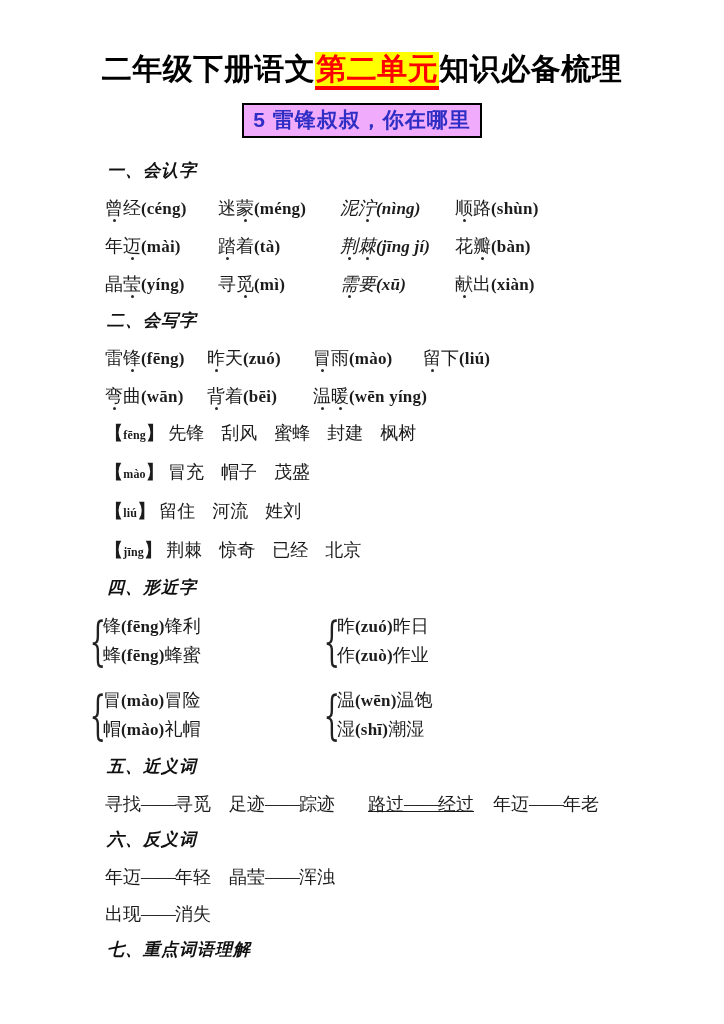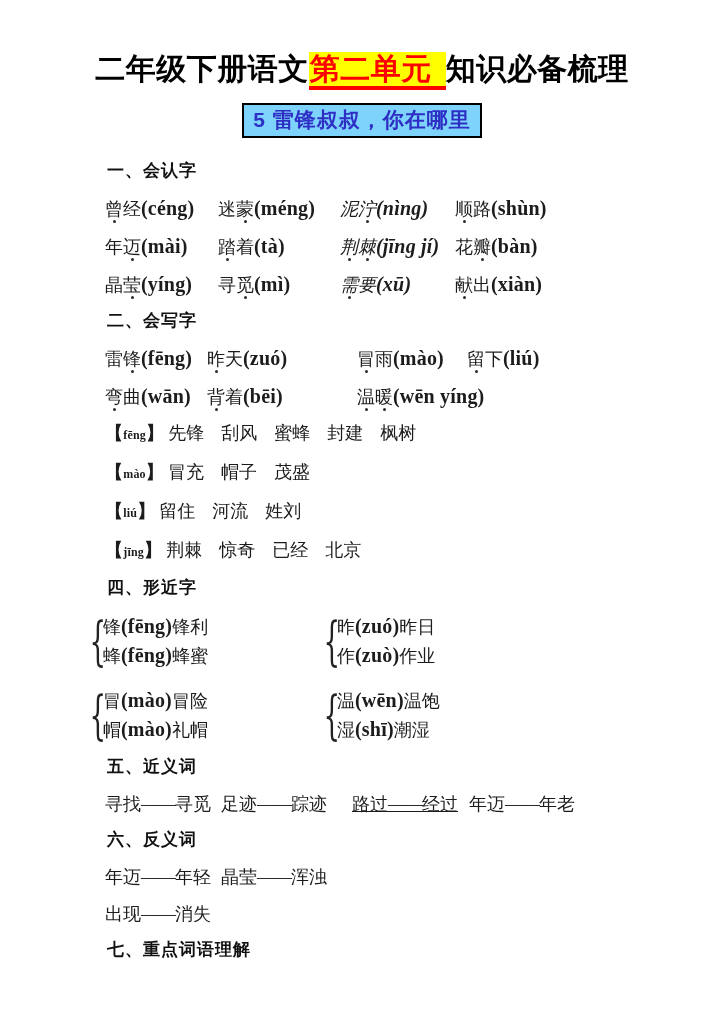--- a/index.html
+++ b/index.html
@@ -19,65 +19,66 @@
     font-weight:bold;
     font-size:30px;
     line-height:38px;
     color:#000;
     letter-spacing:0.5px;
   }
   .title .hl{
     background:#ffff00;
     color:#ff0000;
     border-bottom:4px solid #ff0000;
-    padding:0 14px 1px 1px;
+    padding:0 1px 1px 1px;
   }
 
   
   .lesson-wrap{text-align:center;margin-top:15px;}
   .lesson{
     display:inline-block;
     font-family:"Liberation Sans","DejaVu Sans",sans-serif;
     font-weight:bold;
     font-size:21px;
     line-height:26px;
     color:#2e2ec4;
-    background:#7dd3fc;
+    background:#f0abfc;
     border:2px solid #000;
     padding:2px 9px 3px 9px;
     letter-spacing:1px;
   }
 
   
   .content{margin:22px 60px 0 105px;}
 
   .sec-h{
     font-family:"Liberation Sans","DejaVu Sans",sans-serif;
     font-weight:bold;
     font-size:17px;
     line-height:22px;
     color:#111;
     margin:12px 0 13px 2px;
     letter-spacing:1px;
+    font-style:italic;
   }
   .sec-h:first-child{margin-top:0;}
 
   
   .word-row{display:flex;font-size:18px;line-height:26px;margin-bottom:11px;}
   .cell{white-space:nowrap;}
   .sec-renzi .cell:nth-child(1){width:113px;}
   .sec-renzi .cell:nth-child(2){width:122px;}
   .sec-renzi .cell:nth-child(3){width:115px;font-style:italic;}
   .sec-xiezi .cell:nth-child(1){width:102px;}
   .sec-xiezi .cell:nth-child(2){width:106px;}
-  .sec-xiezi .cell:nth-child(3){width:110px;margin-left:44px;}
+  .sec-xiezi .cell:nth-child(3){width:110px;}
   .py{
     font-weight:bold;
     font-family:"Liberation Serif","DejaVu Serif",serif;
-    font-size:20px;
+    font-size:17px;
     letter-spacing:0.2px;
   }
   
   .dc{position:relative;}
   .dc::after{
     content:"";
     position:absolute;left:50%;bottom:-4px;
     width:3px;height:3px;margin-left:-1.5px;
     background:#2a2a2a;border-radius:50%;
   }
@@ -103,21 +104,21 @@
     line-height:1;
     transform:scaleX(0.5);
     transform-origin:center center;
     width:18px;
     flex:0 0 18px;
     color:#222;
   }
   .xjz-line{font-size:18px;line-height:28px;white-space:nowrap;}
 
   
-  .pair-row{display:flex;font-size:18px;line-height:26px;margin-bottom:11px;}
+  .pair-row{display:flex;font-size:18px;line-height:26px;margin-bottom:11px;gap:8px;}
   .pair{white-space:nowrap;}
   .sec-jinyi .pair:nth-child(1){width:116px;}
   .sec-jinyi .pair:nth-child(2){width:131px;}
   .sec-jinyi .pair:nth-child(3){width:117px;text-decoration:underline;}
   .sec-fanyi .pair:nth-child(1){width:116px;}
   .dash{letter-spacing:-1px;}
 </style>
 </head>
 <body>
 

